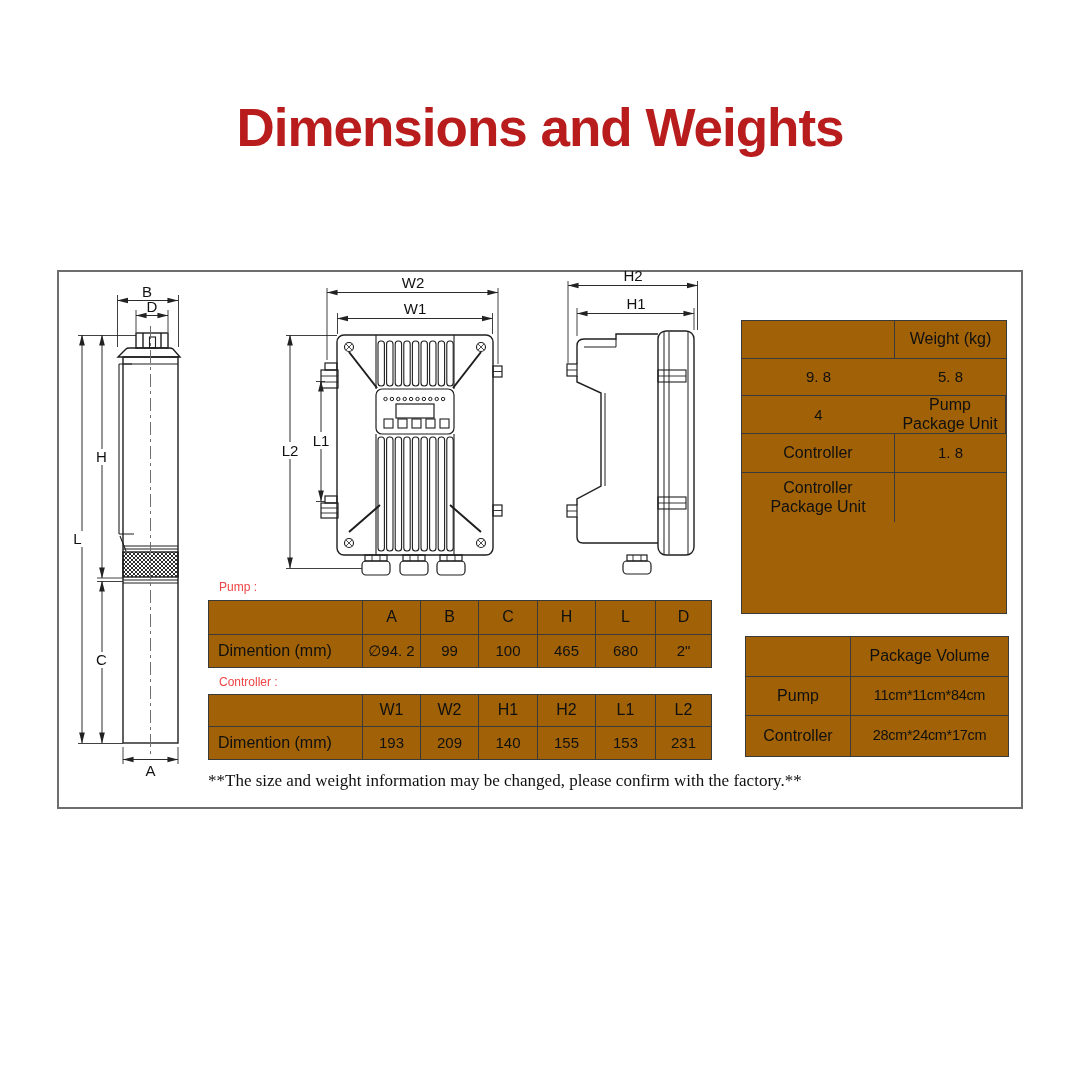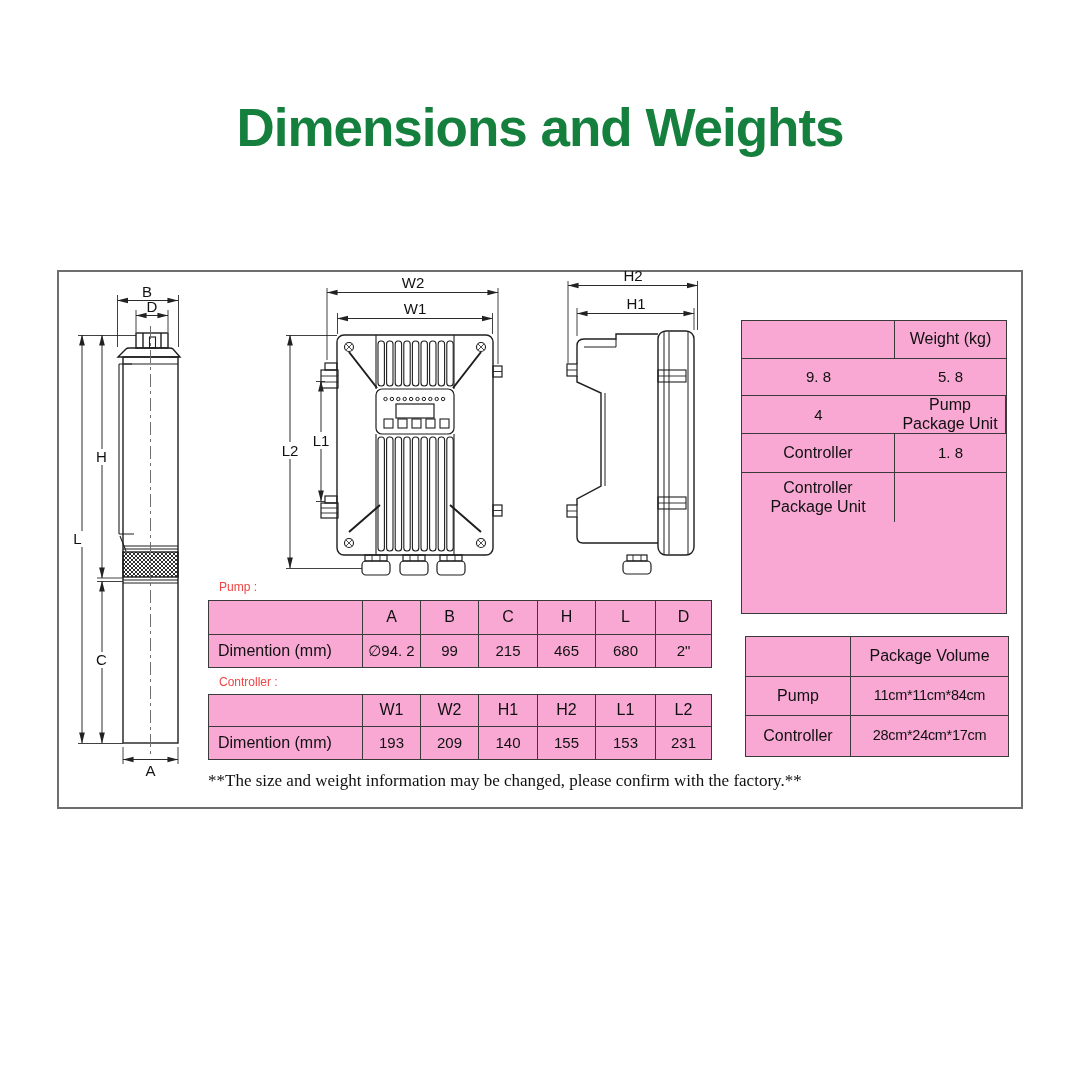--- a/index.html
+++ b/index.html
@@ -10,21 +10,21 @@
     color:#111;
     position:relative;
     overflow:hidden;
   }
   .abs { position:absolute; }
 
   #page-title {
     left:0; top:97px; width:1080px;
     text-align:center;
     font-size:53px; font-weight:700; letter-spacing:-1px;
-    color:#15803d;
+    color:#b91c1c;
   }
 
   #diagram-box {
     left:57px; top:270px; width:966px; height:539px;
     border:2px solid #6d6d6d;
     background:#fff;
   }
 
   #drawings-svg { left:57px; top:270px; width:966px; height:539px; }
 
@@ -32,21 +32,21 @@
   #pump-caption { left:219px; top:580px; }
   #controller-caption { left:219px; top:675px; }
 
   #footnote {
     left:208px; top:771px; width:740px;
     font-size:17px; color:#101010;font-family:Liberation Serif, serif;
   }
 
   .gt {
     position:absolute; display:grid;
-    border:1.6px solid #3a3a3a; background:#f9a8d4;
+    border:1.6px solid #3a3a3a; background:#a16207;
     color:#101010;
   }
   .gt > div {
     display:flex; align-items:center; justify-content:center;
     text-align:center; line-height:1.18; white-space:pre-line;
     border-right:1.4px solid #3a3a3a; border-bottom:1.4px solid #3a3a3a;
     overflow:hidden;
   }
   .gt > .lc { border-right:none; }
   .gt > .lr { border-bottom:none; }
@@ -302,21 +302,21 @@
   <div></div>
   <div>A</div>
   <div>B</div>
   <div>C</div>
   <div>H</div>
   <div>L</div>
   <div class="lc">D</div>
   <div class="lr al">Dimention (mm)</div>
   <div class="lr v">∅94. 2</div>
   <div class="lr v">99</div>
-  <div class="lr v">215</div>
+  <div class="lr v">100</div>
   <div class="lr v">465</div>
   <div class="lr v">680</div>
   <div class="lc lr v">2"</div>
 </div>
 
 <div class="abs caption" id="controller-caption">Controller :</div>
 <div class="gt" id="controller-table">
   <div></div>
   <div>W1</div>
   <div>W2</div>

